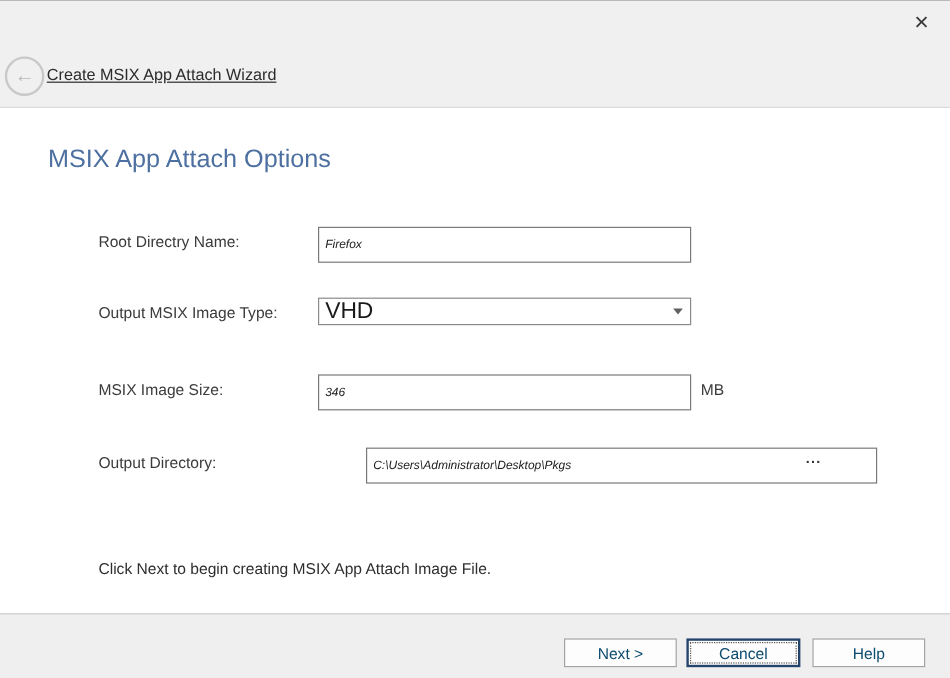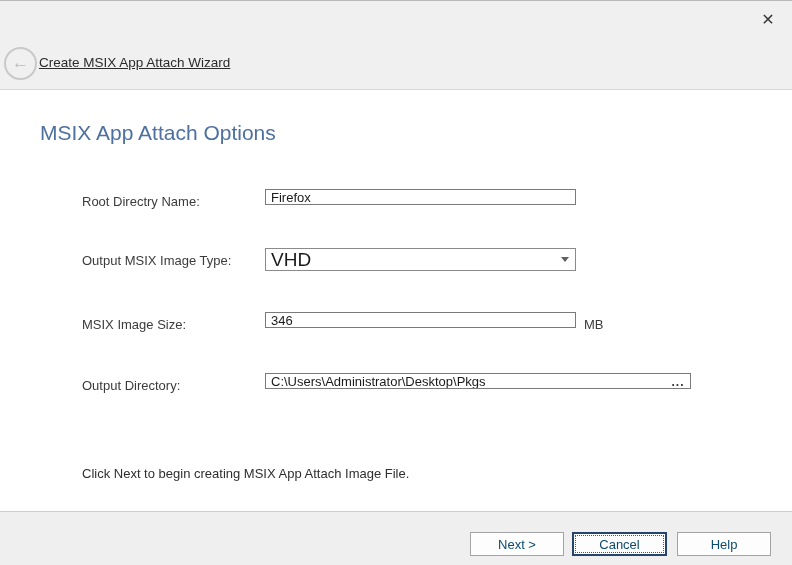--- a/index.html
+++ b/index.html
@@ -53,27 +53,28 @@
   .page-heading {
     position: absolute; left: 40px; top: 30px;
     font-size: 21px; font-weight: 400; color: #4d70a0;
   }
   .field-label {
     position: absolute; left: 82px;
     font-size: 13px; color: #3b3b3b;
   }
   .textbox {
     position: absolute; left: 265px;
-    width: 311px; height: 16px;
+    width: 311px; height: 30px;
     border: 1px solid #7a7a7a;
     background: #ffffff;
     font-family: "Liberation Sans", sans-serif;
-    font-size: 13px; color: #1a1a1a;
+    font-size: 10px; color: #1a1a1a;
     padding: 0 5px;
     outline: none;
+    font-style: italic;
   }
   .combobox {
     position: absolute; left: 265px;
     width: 311px; height: 23px;
     border: 1px solid #8a8a8a;
     background: #ffffff;
     display: flex; align-items: center;
     font-size: 19px; color: #1a1a1a;
     padding: 0 5px;
     cursor: default;
@@ -100,21 +101,21 @@
     line-height: 1; padding-bottom: 6px;
   }
   .note-text {
     position: absolute; left: 82px; top: 355px;
     font-size: 13px; color: #2e2e2e; margin-top: 20px;
   }
   
   .row1-label { top: 103px; } .row1-input { top: 98px; }
   .row2-label { top: 162px; } .row2-input { top: 157px; }
   .row3-label { top: 226px; } .row3-input { top: 221px; }
-  .row4-label { top: 287px; } .row4-input { top: 282px; }
+  .row4-label { top: 287px; } .row4-input { top: 282px; margin-left: 40px; }
   .row4-browse { top: 283px; }
   
   .footer {
     position: absolute; left: 0; top: 510px; width: 792px; height: 55px;
     background: #efefef;
     border-top: 1px solid #cccccc;
   }
   .dlg-btn {
     position: absolute; top: 20px;
     width: 94px; height: 24px;

